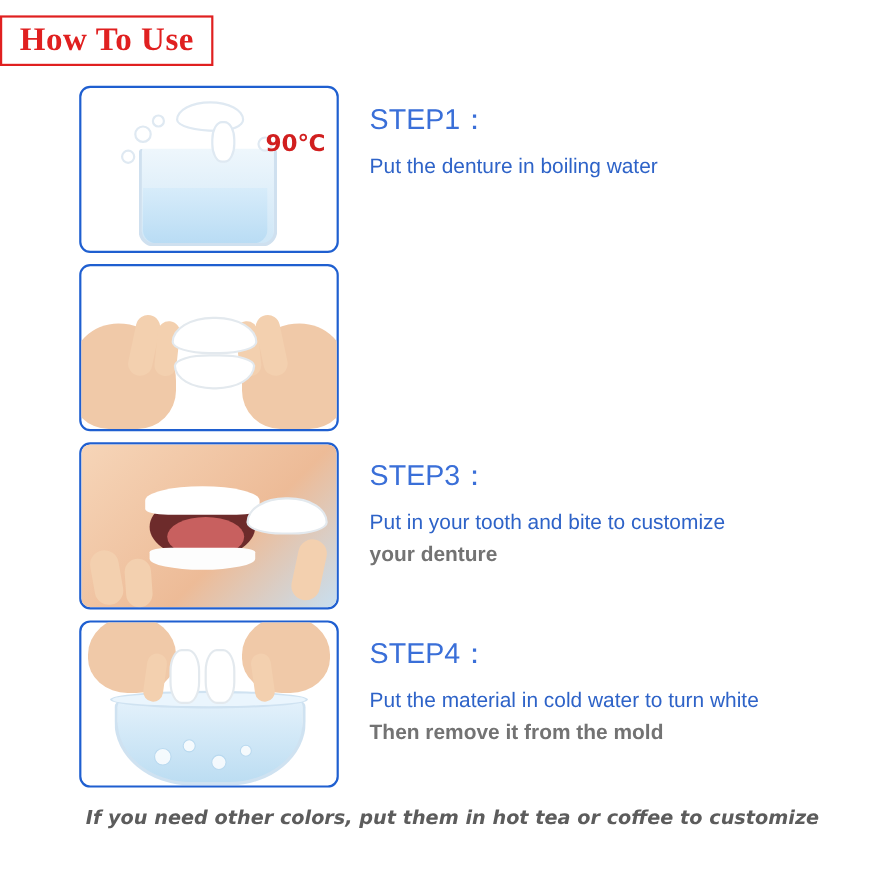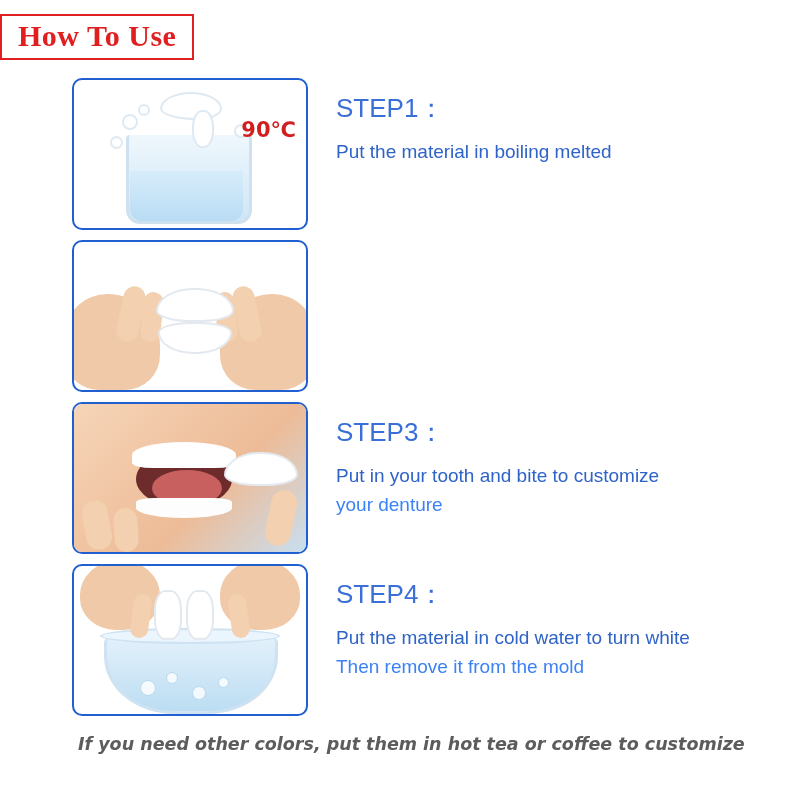--- a/index.html
+++ b/index.html
@@ -77,24 +77,25 @@
     line-height: 1.1;
     margin-bottom: 14px;
   }
   .step-desc {
     color: #2e63c8;
     font-size: 19px;
     line-height: 1.55;
     max-width: 430px;
   }
   .step-desc-2 {
-    color: #3b82f6;
+    color: #737373;
     font-size: 19px;
     line-height: 1.55;
     max-width: 430px;
+    font-weight: bold;
   }
 
   
   .footer {
     position: absolute;
     left: 78px;
     top: 728px;
     width: 690px;
   }
   .footer-line {
@@ -241,21 +242,21 @@
           <div class="blob" style="left:118px; top:30px; width:18px; height:34px; border-radius:45%;"></div>
           <div class="blob" style="left:48px; top:34px; width:12px; height:12px;"></div>
           <div class="blob" style="left:64px; top:24px; width:8px; height:8px;"></div>
           <div class="blob" style="left:160px; top:44px; width:10px; height:10px;"></div>
           <div class="blob" style="left:36px; top:56px; width:9px; height:9px;"></div>
           <div class="temp">90℃</div>
         </div>
       </div>
       <div class="step-text">
         <div class="step-label">STEP1：</div>
-        <div class="step-desc">Put the material in boiling melted</div>
+        <div class="step-desc">Put the denture in boiling water</div>
       </div>
     </div>
 
     <div class="step-row">
       <div class="thumb">
         <div class="art">
           <div class="hand" style="left:-10px; top:52px; width:96px; height:96px; border-radius:50% 60% 40% 40%;"></div>
           <div class="hand" style="right:-10px; top:52px; width:96px; height:96px; border-radius:60% 50% 40% 40%;"></div>
           <div class="finger" style="left:46px; top:44px; width:22px; height:56px; transform:rotate(12deg);"></div>
           <div class="finger" style="left:68px; top:50px; width:20px; height:50px; transform:rotate(6deg);"></div>

